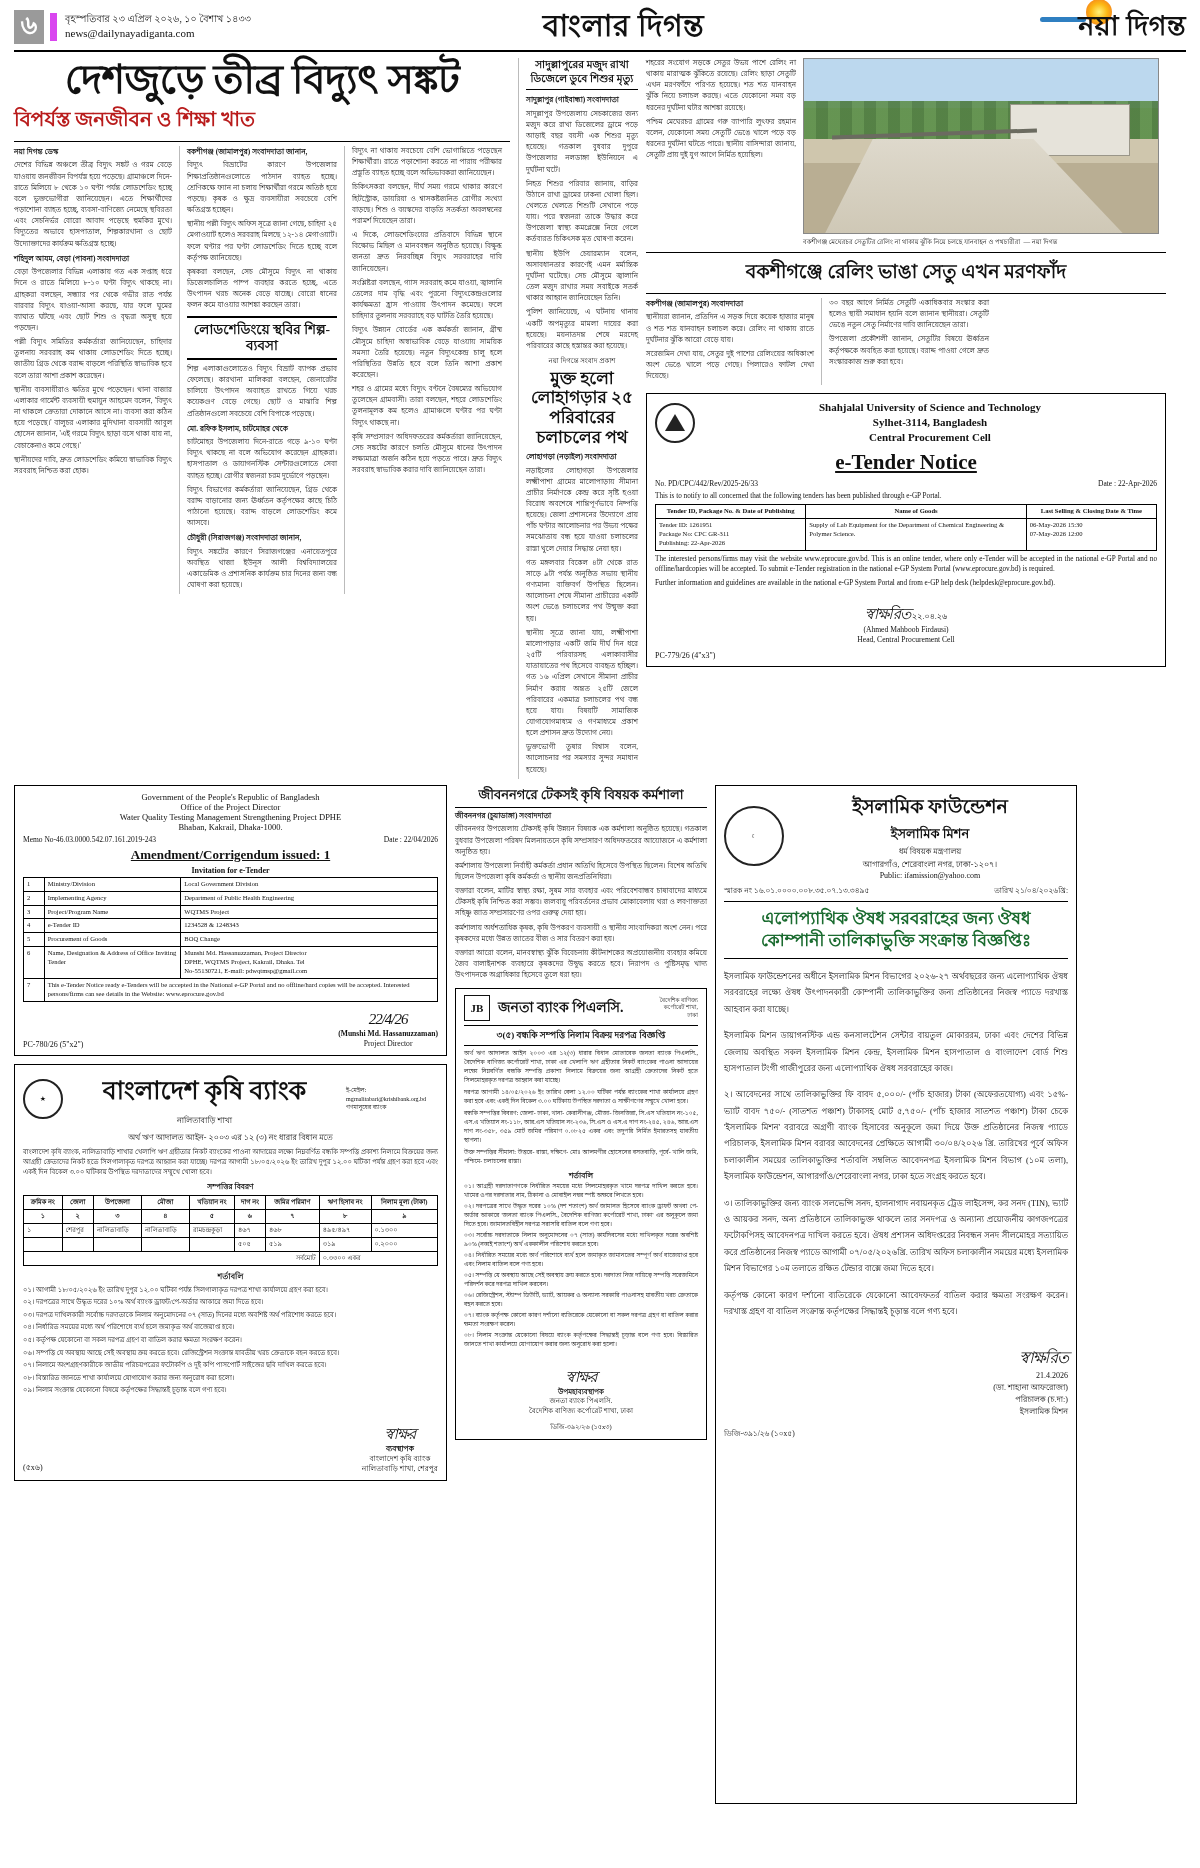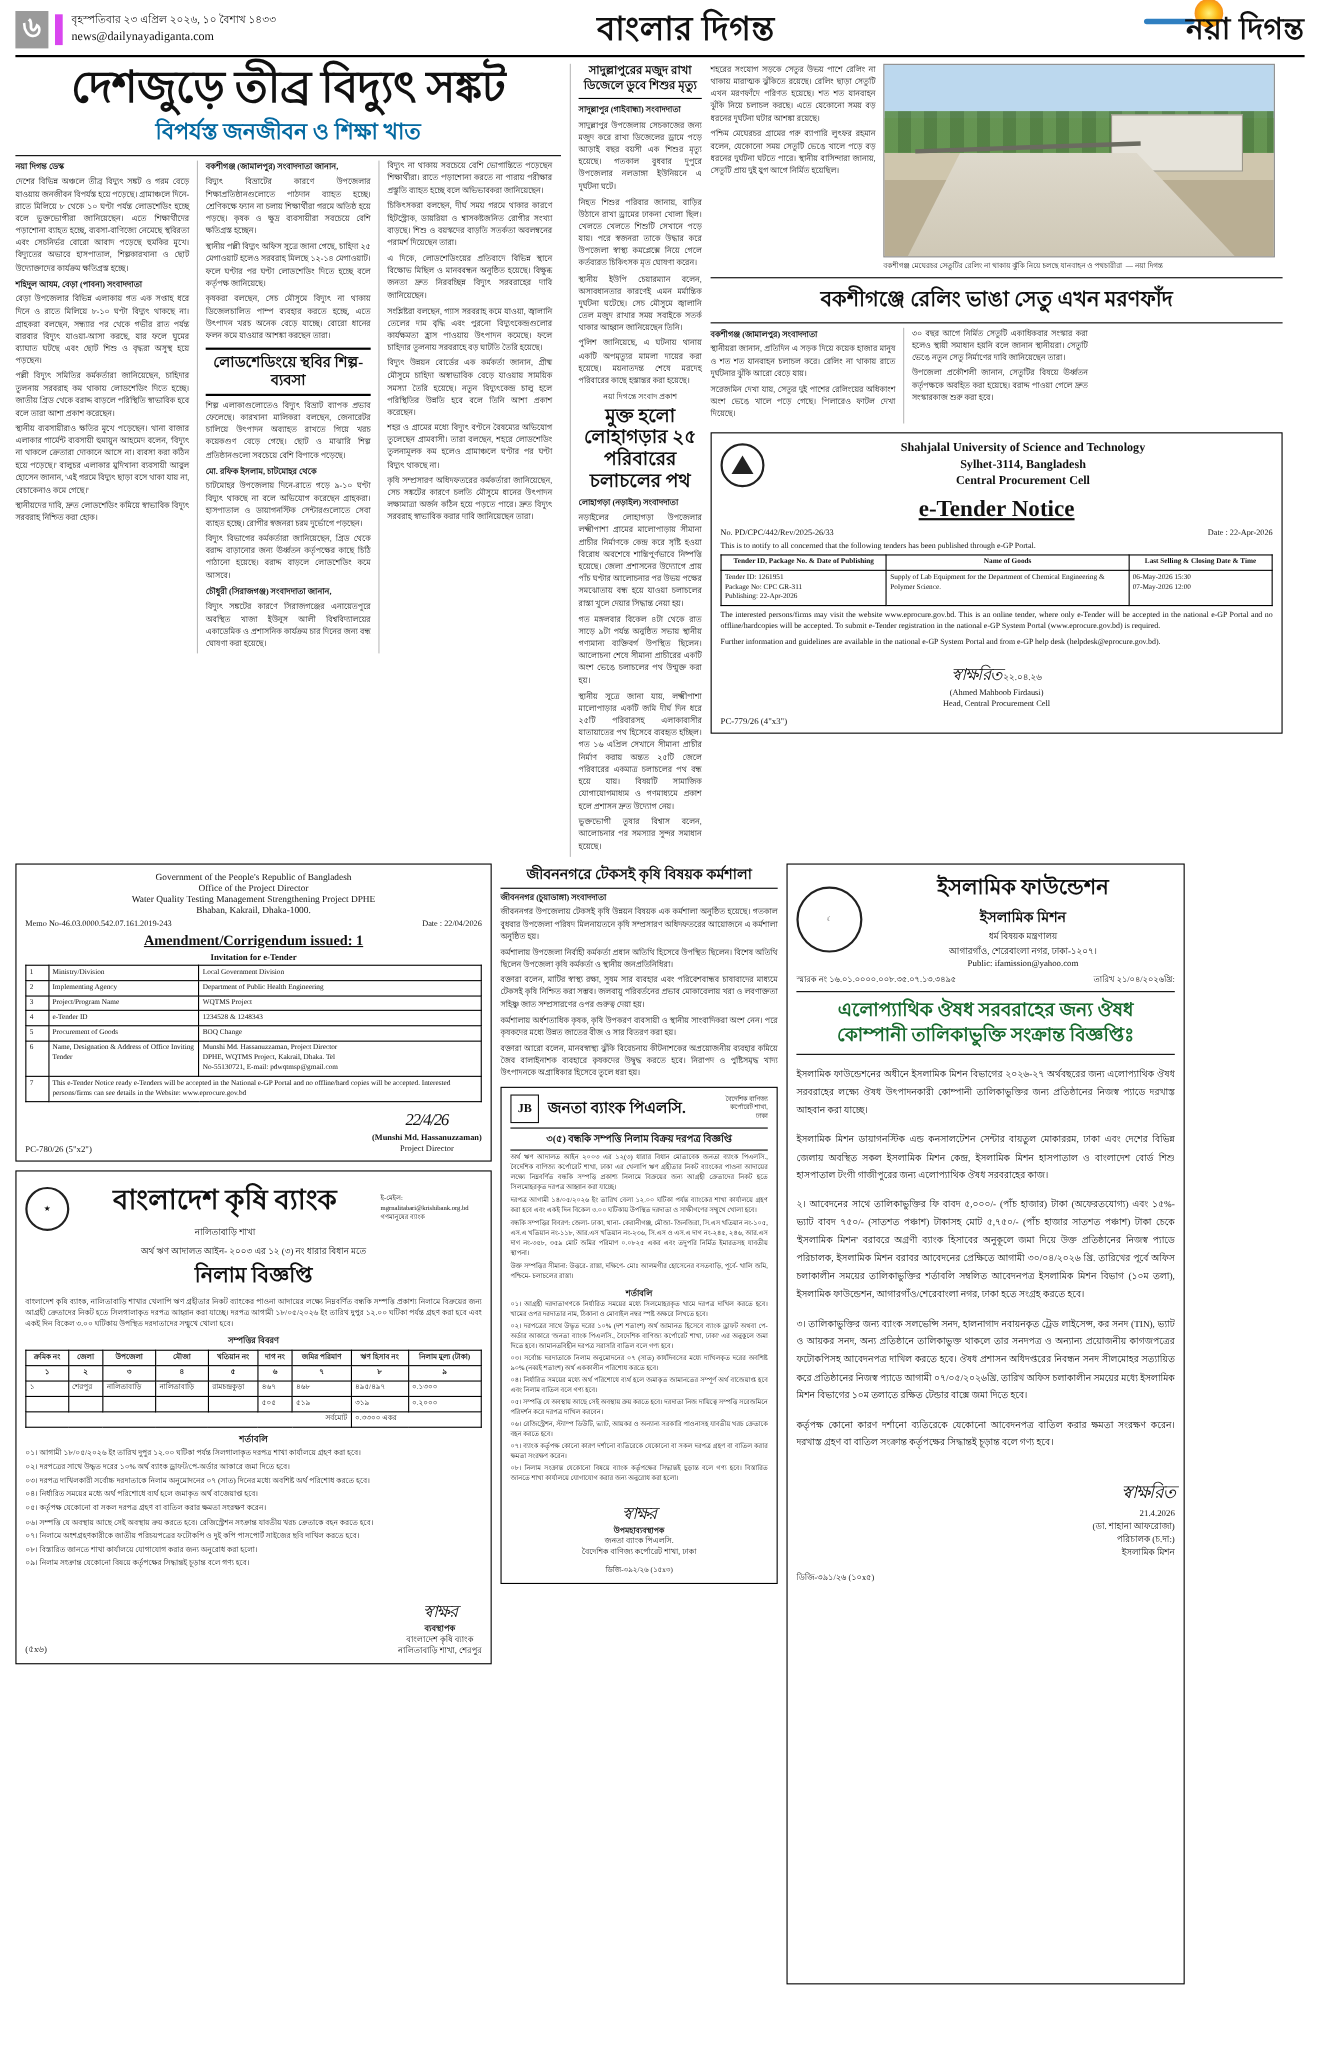--- a/index.html
+++ b/index.html
@@ -36,21 +36,21 @@
   }
   .mh-brand .bname { position: relative; font-size: 27px; font-weight: bold; letter-spacing: .5px; }
   .rule { border-top: 2px solid #000; margin-top: 2px; }
   .rule-thin { border-top: 1px solid #000; }
 
   
   .top-area { display: flex; gap: 8px; margin-top: 6px; }
   .col { font-size: 7.2px; line-height: 1.55; text-align: justify; }
 
   .lead-head { font-size: 40px; font-weight: bold; text-align: center; line-height: 1.1; letter-spacing: -.5px; }
-  .lead-sub { font-size: 20px; font-weight: bold; text-align: center; color: #0369a1; margin-top: 2px; }
+  .lead-sub { font-size: 20px; font-weight: bold; text-align: left; color: #b91c1c; margin-top: 2px; }
 
   .byline { font-weight: bold; font-size: 7.4px; }
   .p { margin-bottom: 3px; }
   .colsep { border-left: 1px solid #bbb; }
 
   
   .mini-head { font-size: 13.5px; font-weight: bold; text-align: center; line-height: 1.2; margin: 4px 0; }
   .mini-head.bordered { border-top: 2px solid #000; border-bottom: 2px solid #000; padding: 4px 0; }
 
   .sec-head { font-size: 17px; font-weight: bold; text-align: center; line-height: 1.15; }
@@ -354,21 +354,20 @@
             <div class="bn-head-xl">বাংলাদেশ কৃষি ব্যাংক</div>
             <div class="bn-sm">নালিতাবাড়ি শাখা</div>
           </div>
           <div style="width:92px; font-size:6px; line-height:1.4">
             <span>ই-মেইল:</span>
             <span>mgrnalitabari@krishibank.org.bd</span>
             <div>গণমানুষের ব্যাংক</div>
           </div>
         </div>
         <div class="bn-sm txt-c mt4">অর্থ ঋণ আদালত আইন- ২০০৩ এর ১২ (৩) নং ধারার বিধান মতে</div>
-        <div class="bn-head-lg txt-c">নিলাম বিজ্ঞপ্তি</div>
         <div style="font-size:6.8px; line-height:1.5; text-align:justify; margin-top:3px">বাংলাদেশ কৃষি ব্যাংক, নালিতাবাড়ি শাখার খেলাপি ঋণ গ্রহীতার নিকট ব্যাংকের পাওনা আদায়ের লক্ষ্যে নিম্নবর্ণিত বন্ধকি সম্পত্তি প্রকাশ্য নিলামে বিক্রয়ের জন্য আগ্রহী ক্রেতাদের নিকট হতে সিলগালাকৃত দরপত্র আহ্বান করা যাচ্ছে। দরপত্র আগামী ১৮/০৫/২০২৬ ইং তারিখ দুপুর ১২.০০ ঘটিকা পর্যন্ত গ্রহণ করা হবে এবং একই দিন বিকেল ৩.০০ ঘটিকায় উপস্থিত দরদাতাদের সম্মুখে খোলা হবে।</div>
         <div class="txt-c mt4" style="font-size:7.5px; font-weight:bold">সম্পত্তির বিবরণ</div>
         <table class="tbl mt2">
           <thead>
             <tr>
               <th>ক্রমিক নং</th>
               <th>জেলা</th>
               <th>উপজেলা</th>
               <th>মৌজা</th>
               <th>খতিয়ান নং</th>
@@ -522,21 +521,21 @@
         <div class="rule-thin mt4"></div>
         <div class="txt-c green mt6" style="font-size:17px;font-weight:bold;line-height:1.3">
           <div>এলোপ্যাথিক ঔষধ সরবরাহের জন্য ঔষধ</div>
           <div>কোম্পানী তালিকাভুক্তি সংক্রান্ত বিজ্ঞপ্তিঃ</div>
         </div>
         <div class="rule-thin mt6"></div>
         <div style="font-size:8.4px;line-height:1.95;text-align:justify;margin-top:10px">ইসলামিক ফাউন্ডেশনের অধীনে ইসলামিক মিশন বিভাগের ২০২৬-২৭ অর্থবছরের জন্য এলোপ্যাথিক ঔষধ সরবরাহের লক্ষ্যে ঔষধ উৎপাদনকারী কোম্পানী তালিকাভুক্তির জন্য প্রতিষ্ঠানের নিজস্ব প্যাডে দরখাস্ত আহবান করা যাচ্ছে।</div>
         <div style="font-size:8.4px;line-height:1.95;text-align:justify;margin-top:10px">ইসলামিক মিশন ডায়াগনস্টিক এন্ড কনসালটেশন সেন্টার বায়তুল মোকাররম, ঢাকা এবং দেশের বিভিন্ন জেলায় অবস্থিত সকল ইসলামিক মিশন কেন্দ্র, ইসলামিক মিশন হাসপাতাল ও বাংলাদেশ বোর্ড শিশু হাসপাতাল টংগী গাজীপুরের জন্য এলোপ্যাথিক ঔষধ সরবরাহের কাজ।</div>
         <div style="font-size:8.4px;line-height:1.95;text-align:justify;margin-top:10px">২। আবেদনের সাথে তালিকাভুক্তির ফি বাবদ ৫,০০০/- (পাঁচ হাজার) টাকা (অফেরতযোগ্য) এবং ১৫%- ভ্যাট বাবদ ৭৫০/- (সাতশত পঞ্চাশ) টাকাসহ মোট ৫,৭৫০/- (পাঁচ হাজার সাতশত পঞ্চাশ) টাকা চেকে 'ইসলামিক মিশন' বরাবরে অগ্রণী ব্যাংক হিসাবের অনুকূলে জমা দিয়ে উক্ত প্রতিষ্ঠানের নিজস্ব প্যাডে পরিচালক, ইসলামিক মিশন বরাবর আবেদনের প্রেক্ষিতে আগামী ৩০/০৪/২০২৬ খ্রি. তারিখের পূর্বে অফিস চলাকালীন সময়ের তালিকাভুক্তির শর্তাবলি সম্বলিত আবেদনপত্র ইসলামিক মিশন বিভাগ (১০ম তলা), ইসলামিক ফাউন্ডেশন, আগারগাঁও/শেরেবাংলা নগর, ঢাকা হতে সংগ্রহ করতে হবে।</div>
         <div style="font-size:8.4px;line-height:1.95;text-align:justify;margin-top:10px">৩। তালিকাভুক্তির জন্য ব্যাংক সলভেন্সি সনদ, হালনাগাদ নবায়নকৃত ট্রেড লাইসেন্স, কর সনদ (TIN), ভ্যাট ও আয়কর সনদ, অন্য প্রতিষ্ঠানে তালিকাভুক্ত থাকলে তার সনদপত্র ও অন্যান্য প্রয়োজনীয় কাগজপত্রের ফটোকপিসহ আবেদনপত্র দাখিল করতে হবে। ঔষধ প্রশাসন অধিদপ্তরের নিবন্ধন সনদ সীলমোহর সত্যায়িত করে প্রতিষ্ঠানের নিজস্ব প্যাডে আগামী ০৭/০৫/২০২৬খ্রি. তারিখ অফিস চলাকালীন সময়ের মধ্যে ইসলামিক মিশন বিভাগের ১০ম তলাতে রক্ষিত টেন্ডার বাক্সে জমা দিতে হবে।</div>
-        <div style="font-size:8.4px;line-height:1.95;text-align:justify;margin-top:10px">কর্তৃপক্ষ কোনো কারণ দর্শানো ব্যতিরেকে যেকোনো আবেদনপত্র বাতিল করার ক্ষমতা সংরক্ষণ করেন। দরখাস্ত গ্রহণ বা বাতিল সংক্রান্ত কর্তৃপক্ষের সিদ্ধান্তই চূড়ান্ত বলে গণ্য হবে।</div>
+        <div style="font-size:8.4px;line-height:1.95;text-align:justify;margin-top:10px">কর্তৃপক্ষ কোনো কারণ দর্শানো ব্যতিরেকে যেকোনো আবেদফতর্র বাতিল করার ক্ষমতা সংরক্ষণ করেন। দরখাস্ত গ্রহণ বা বাতিল সংক্রান্ত কর্তৃপক্ষের সিদ্ধান্তই চূড়ান্ত বলে গণ্য হবে।</div>
         <div style="text-align:right;margin-top:26px;font-size:8px;line-height:1.5">
           <div class="sigmark" style="font-size:16px">স্বাক্ষরিত</div>
           <div>21.4.2026</div>
           <div>(ডা. শাহানা আফরোজা)</div>
           <div>পরিচালক (চ.দা:)</div>
           <div>ইসলামিক মিশন</div>
         </div>
         <div style="font-size:7.5px;margin-top:10px">ডিজি-৩৯১/২৬ (১০x৫)</div>
       </div>
     </div>

